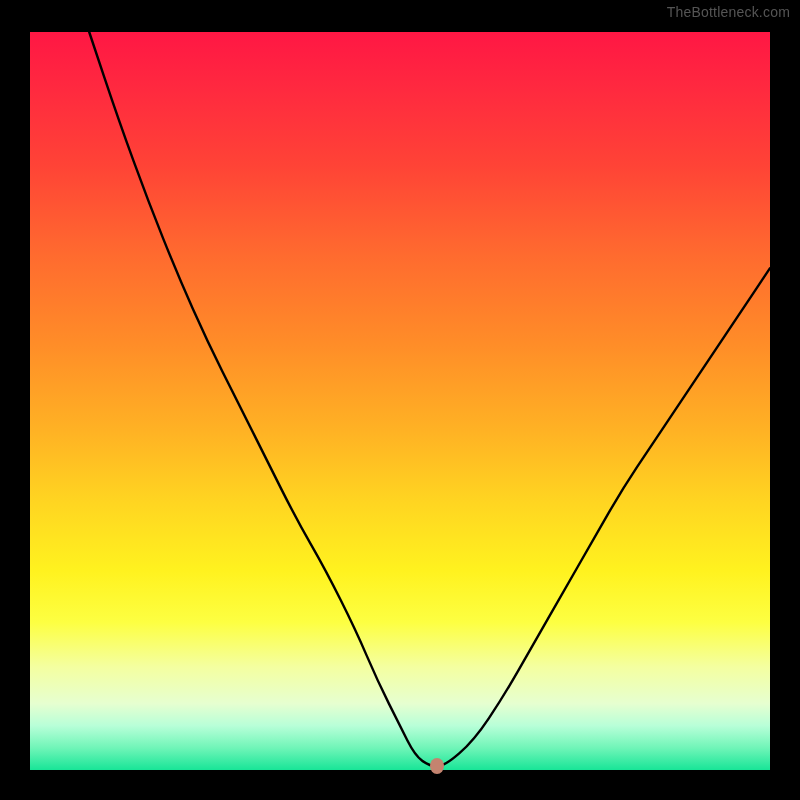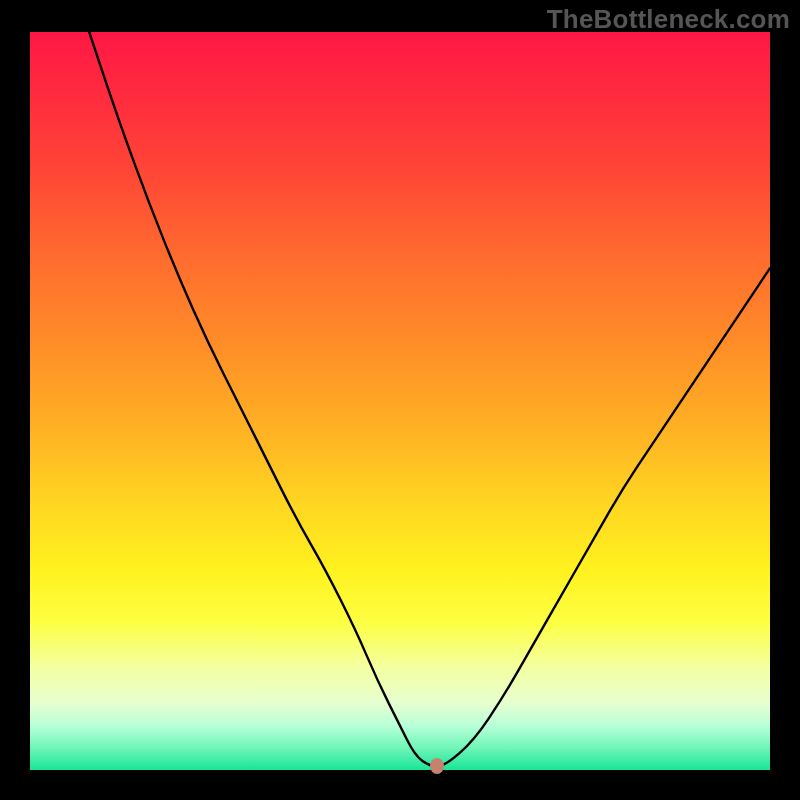--- a/index.html
+++ b/index.html
@@ -15,22 +15,22 @@
     position: relative;
     width: 800px;
     height: 800px;
     background: #000;
   }
   .watermark {
     position: absolute;
     top: 4px;
     right: 10px;
     color: #555;
-    font-size: 26px;
-    font-weight: 700;
+    font-size: 14px;
+    font-weight: 400;
     z-index: 10;
     letter-spacing: 0.2px;
   }
   .plot-area {
     position: absolute;
     left: 30px;
     top: 32px;
     width: 740px;
     height: 738px;
     background: linear-gradient(to bottom,

